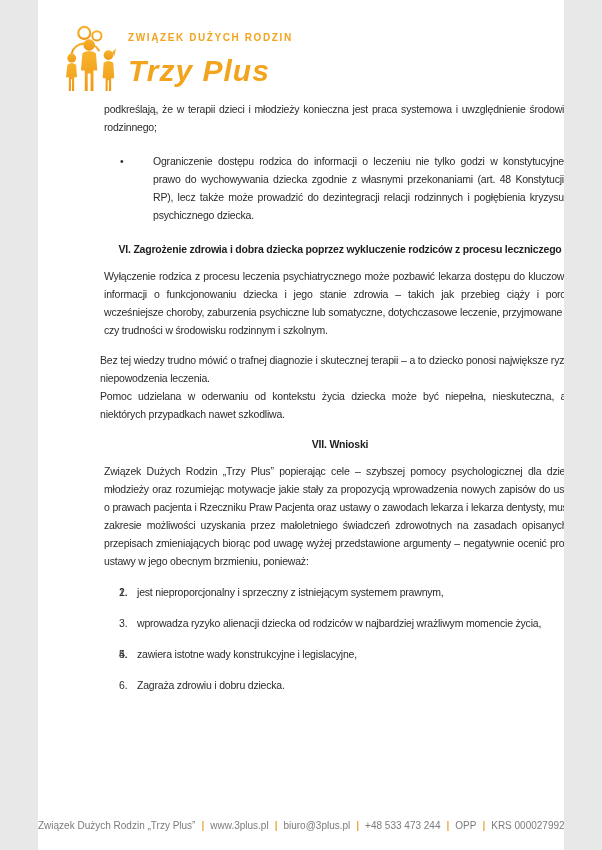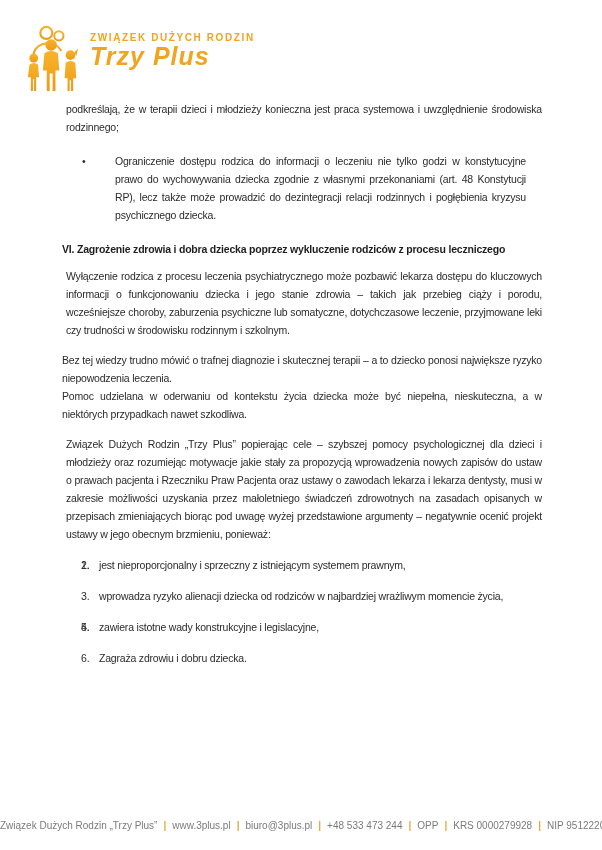--- a/index.html
+++ b/index.html
@@ -1,54 +1,54 @@
 <!DOCTYPE html>
 <html lang="pl"><head>
 <meta charset="utf-8">
 <style>
   html,body { margin:0; padding:0; background:#e8e8e8; }
   .page {
     position:relative;
-    width:602px; height:850px;
+    width:526px; height:850px;
     margin:0 auto;
     background:#ffffff;
     font-family:"Liberation Sans", sans-serif;
     color:#2b2b2b;
     overflow:hidden;
     text-decoration:underline;
   }
 
   
   .logo { position:absolute; left:26px; top:24px; display:flex; align-items:flex-start; }
   .logo svg { width:58px; height:70px; flex:0 0 auto; }
   .logo-text { margin-left:6px; padding-top:8px; }
   .logo-org {
     font-size:10px; font-weight:bold; letter-spacing:1.6px;
     color:#F2A41E; white-space:nowrap;
   }
   .logo-brand {
-    font-size:25px; font-weight:bold; font-style:italic;
-    color:#F2A41E; line-height:1.05; margin-top:0; letter-spacing:1px;
+    font-size:30px; font-weight:bold; font-style:italic;
+    color:#F2A41E; line-height:1.05; margin-top:12px; letter-spacing:1px;
     white-space:nowrap;
   }
 
   
   .content {
     position:absolute; left:62px; top:100px; width:480px;
     font-size:10.5px; line-height:18px; letter-spacing:-0.2px;
     text-align:justify;
   }
   .content p { margin:0 0 12px 4px; }
   .cont-para { margin-left:37px; }
   .bullet-item { position:relative; padding-left:37px; margin-bottom:13px; }
   .bullet-item .bullet { position:absolute; left:20px; top:0; }
   .bullet-item p { margin:16px; }
   h2.sec {
     font-size:10.5px; line-height:18px; font-weight:bold; color:#1d1d1d;
-    margin:0 0 9px 0; text-align:left; white-space:nowrap;
+    margin:0 0 9px 0; text-align:center; white-space:nowrap;
   }
   .tight p { margin:0; }
   .tight { margin-bottom:12px; }
   .conclusions { list-style:none; margin:7px 0 0 0; padding:0; }
   .conclusions li { position:relative; padding-left:37px; margin-bottom:13px; }
   .conclusions li .num { position:absolute; left:19px; top:0; }
 
   
   .footer {
     position:absolute; left:0; right:0; top:820px;
@@ -102,20 +102,21 @@
 
     <h2 class="sec">VI. Zagrożenie zdrowia i dobra dziecka poprzez wykluczenie rodziców z procesu leczniczego</h2>
 
     <p>Wyłączenie rodzica z procesu leczenia psychiatrycznego może pozbawić lekarza dostępu do kluczowych informacji o funkcjonowaniu dziecka i jego stanie zdrowia – takich jak przebieg ciąży i porodu, wcześniejsze choroby, zaburzenia psychiczne lub somatyczne, dotychczasowe leczenie, przyjmowane leki czy trudności w środowisku rodzinnym i szkolnym.</p>
 
     <div class="tight">
       <p>Bez tej wiedzy trudno mówić o trafnej diagnozie i skutecznej terapii – a to dziecko ponosi największe ryzyko niepowodzenia leczenia.</p>
       <p>Pomoc udzielana w oderwaniu od kontekstu życia dziecka może być niepełna, nieskuteczna, a w niektórych przypadkach nawet szkodliwa.</p>
     </div>
 
+    <h2 class="sec">VII. Wnioski</h2>
 
     <p>Związek Dużych Rodzin „Trzy Plus” popierając cele – szybszej pomocy psychologicznej dla dzieci i młodzieży oraz rozumiejąc motywacje jakie stały za propozycją wprowadzenia nowych zapisów do ustaw o prawach pacjenta i Rzeczniku Praw Pacjenta oraz ustawy o zawodach lekarza i lekarza dentysty, musi w zakresie możliwości uzyskania przez małoletniego świadczeń zdrowotnych na zasadach opisanych w przepisach zmieniających biorąc pod uwagę wyżej przedstawione argumenty – negatywnie ocenić projekt ustawy w jego obecnym brzmieniu, ponieważ:</p>
 
     <ol class="conclusions">
       <li>
         <span class="num">1.</span>
       </li>
       <li>
         <span class="num">2.</span>
         <span>jest nieproporcjonalny i sprzeczny z istniejącym systemem prawnym,</span>

